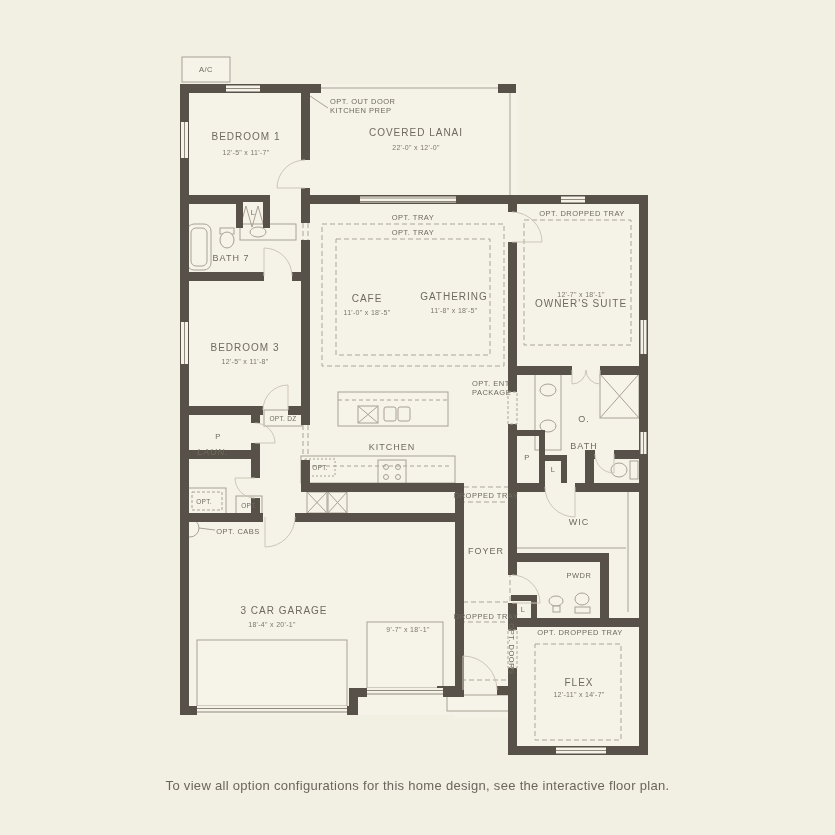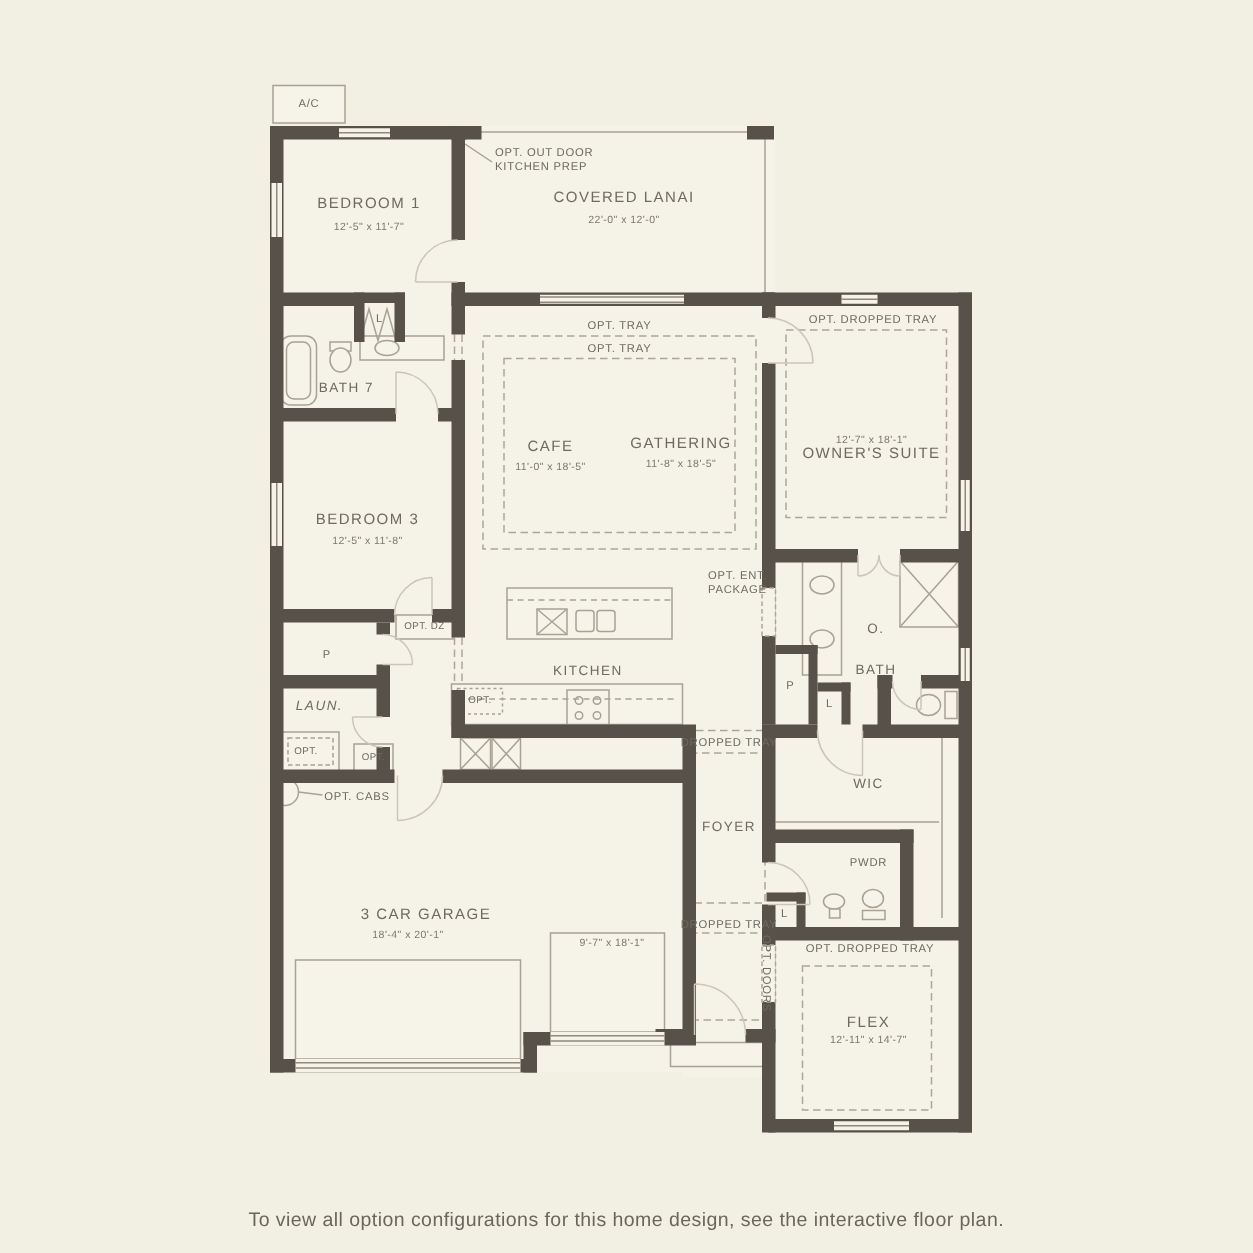--- a/index.html
+++ b/index.html
@@ -9,21 +9,21 @@
   .lbl{position:absolute;transform:translate(-50%,-50%);color:#6f6a60;white-space:nowrap;
        letter-spacing:1px;text-align:center;}
   .room{font-size:10px;}
   .rs{font-size:9px;}
   .dim{font-size:7px;letter-spacing:.3px;color:#7e786d;}
   .s{font-size:7.5px;letter-spacing:.5px;}
   .xs{font-size:6.5px;letter-spacing:.3px;}
   .vert{transform:translate(-50%,-50%) rotate(90deg);}
   .ml{position:absolute;color:#6f6a60;text-align:left;transform:translate(0,-50%);}
   .ml span{display:block;line-height:9px;}
-  .caption{position:absolute;left:50%;top:813px;transform:translate(-50%,-50%);
+  .caption{position:absolute;left:50%;top:785px;transform:translate(-50%,-50%);
            font-size:13px;color:#6b665c;letter-spacing:.3px;white-space:nowrap;}
 </style>
 </head>
 <body>
 
 <div class="stage">
 
 <svg width="835" height="835" viewBox="0 0 835 835">
 
   <g fill="#f5f2e7">
@@ -240,21 +240,21 @@
   <div class="lbl room" style="left:245px;top:347px;text-align:center;">BEDROOM 3</div>
   <div class="lbl dim" style="left:245px;top:361px;">12'-5" x 11'-8"</div>
 
   <div class="ml s" style="left:472px;top:388px;">
     <span>OPT. ENT.</span>
     <span>PACKAGE</span>
   </div>
 
   <div class="lbl xs" style="left:283px;top:418px;">OPT. DZ</div>
   <div class="lbl s" style="left:218px;top:436px;">P</div>
-  <div class="lbl rs" style="left:213px;top:470px;font-style:italic;">LAUN.</div>
+  <div class="lbl rs" style="left:213px;top:452px;font-style:italic;">LAUN.</div>
   <div class="lbl xs" style="left:204px;top:501px;">OPT.</div>
   <div class="lbl xs" style="left:249px;top:505px;">OPT.</div>
   <div class="lbl s" style="left:238px;top:531px;">OPT. CABS</div>
 
   <div class="lbl rs" style="left:392px;top:447px;">KITCHEN</div>
   <div class="lbl xs" style="left:320px;top:467px;">OPT.</div>
 
   <div class="lbl s" style="left:486px;top:495px;">DROPPED TRAY</div>
   <div class="lbl s" style="left:527px;top:457px;">P</div>
   <div class="lbl s" style="left:553px;top:469px;">L</div>

